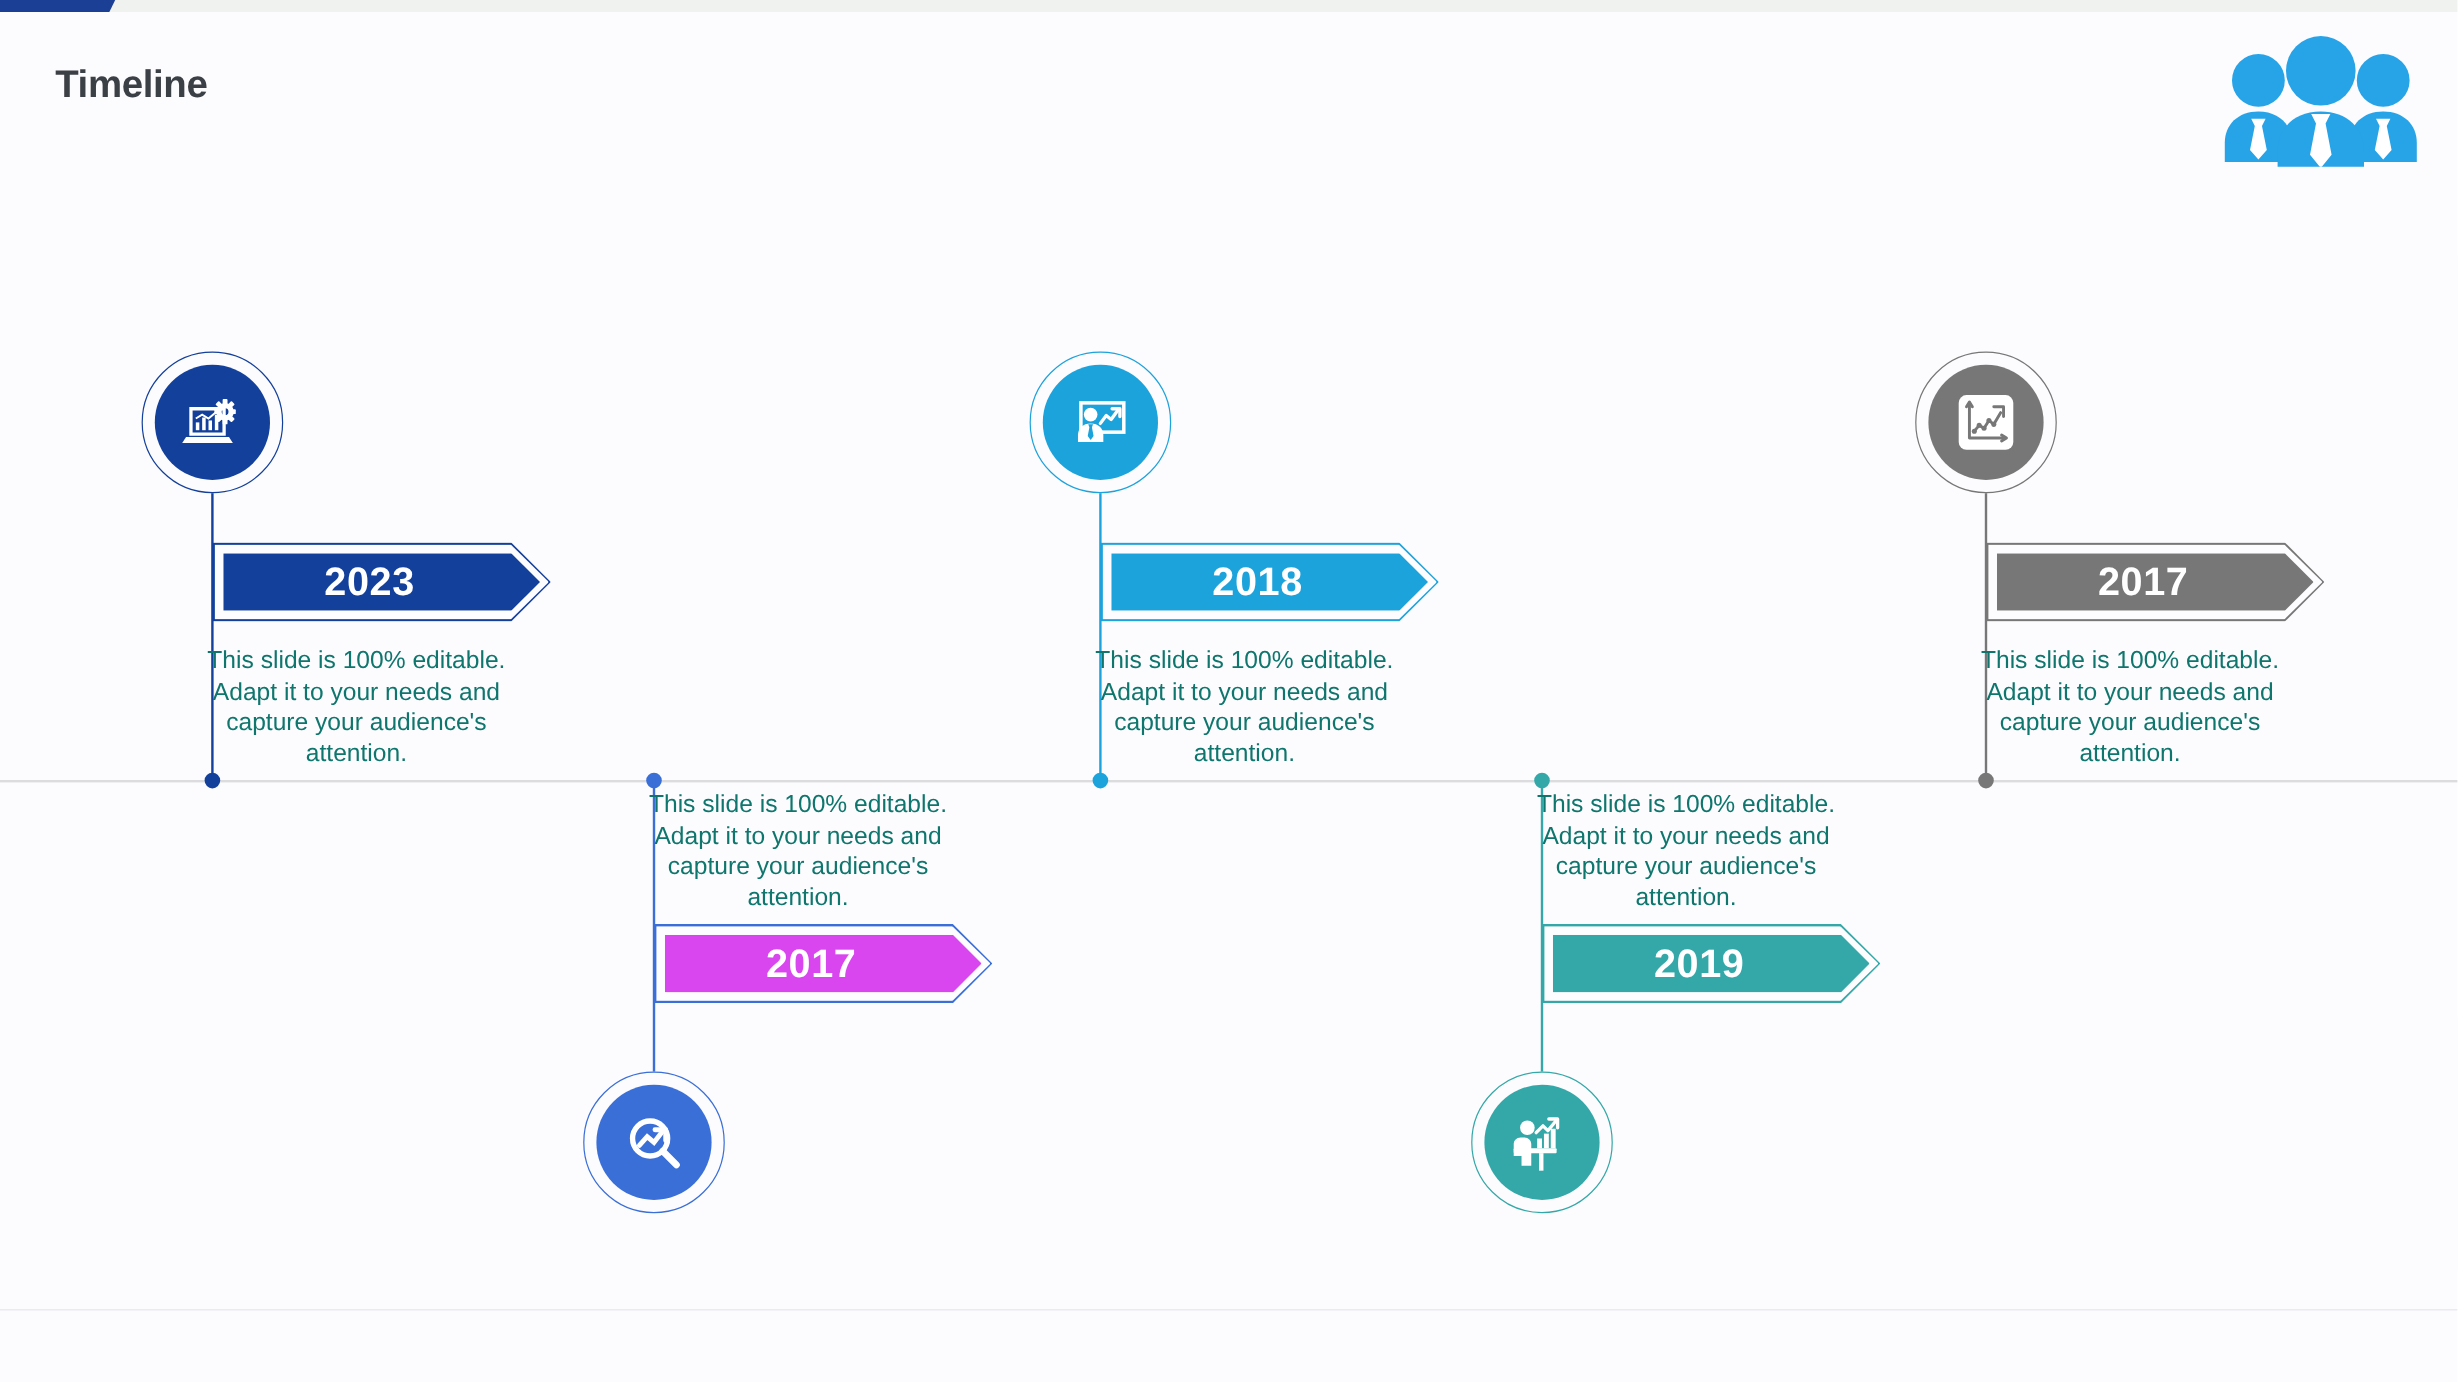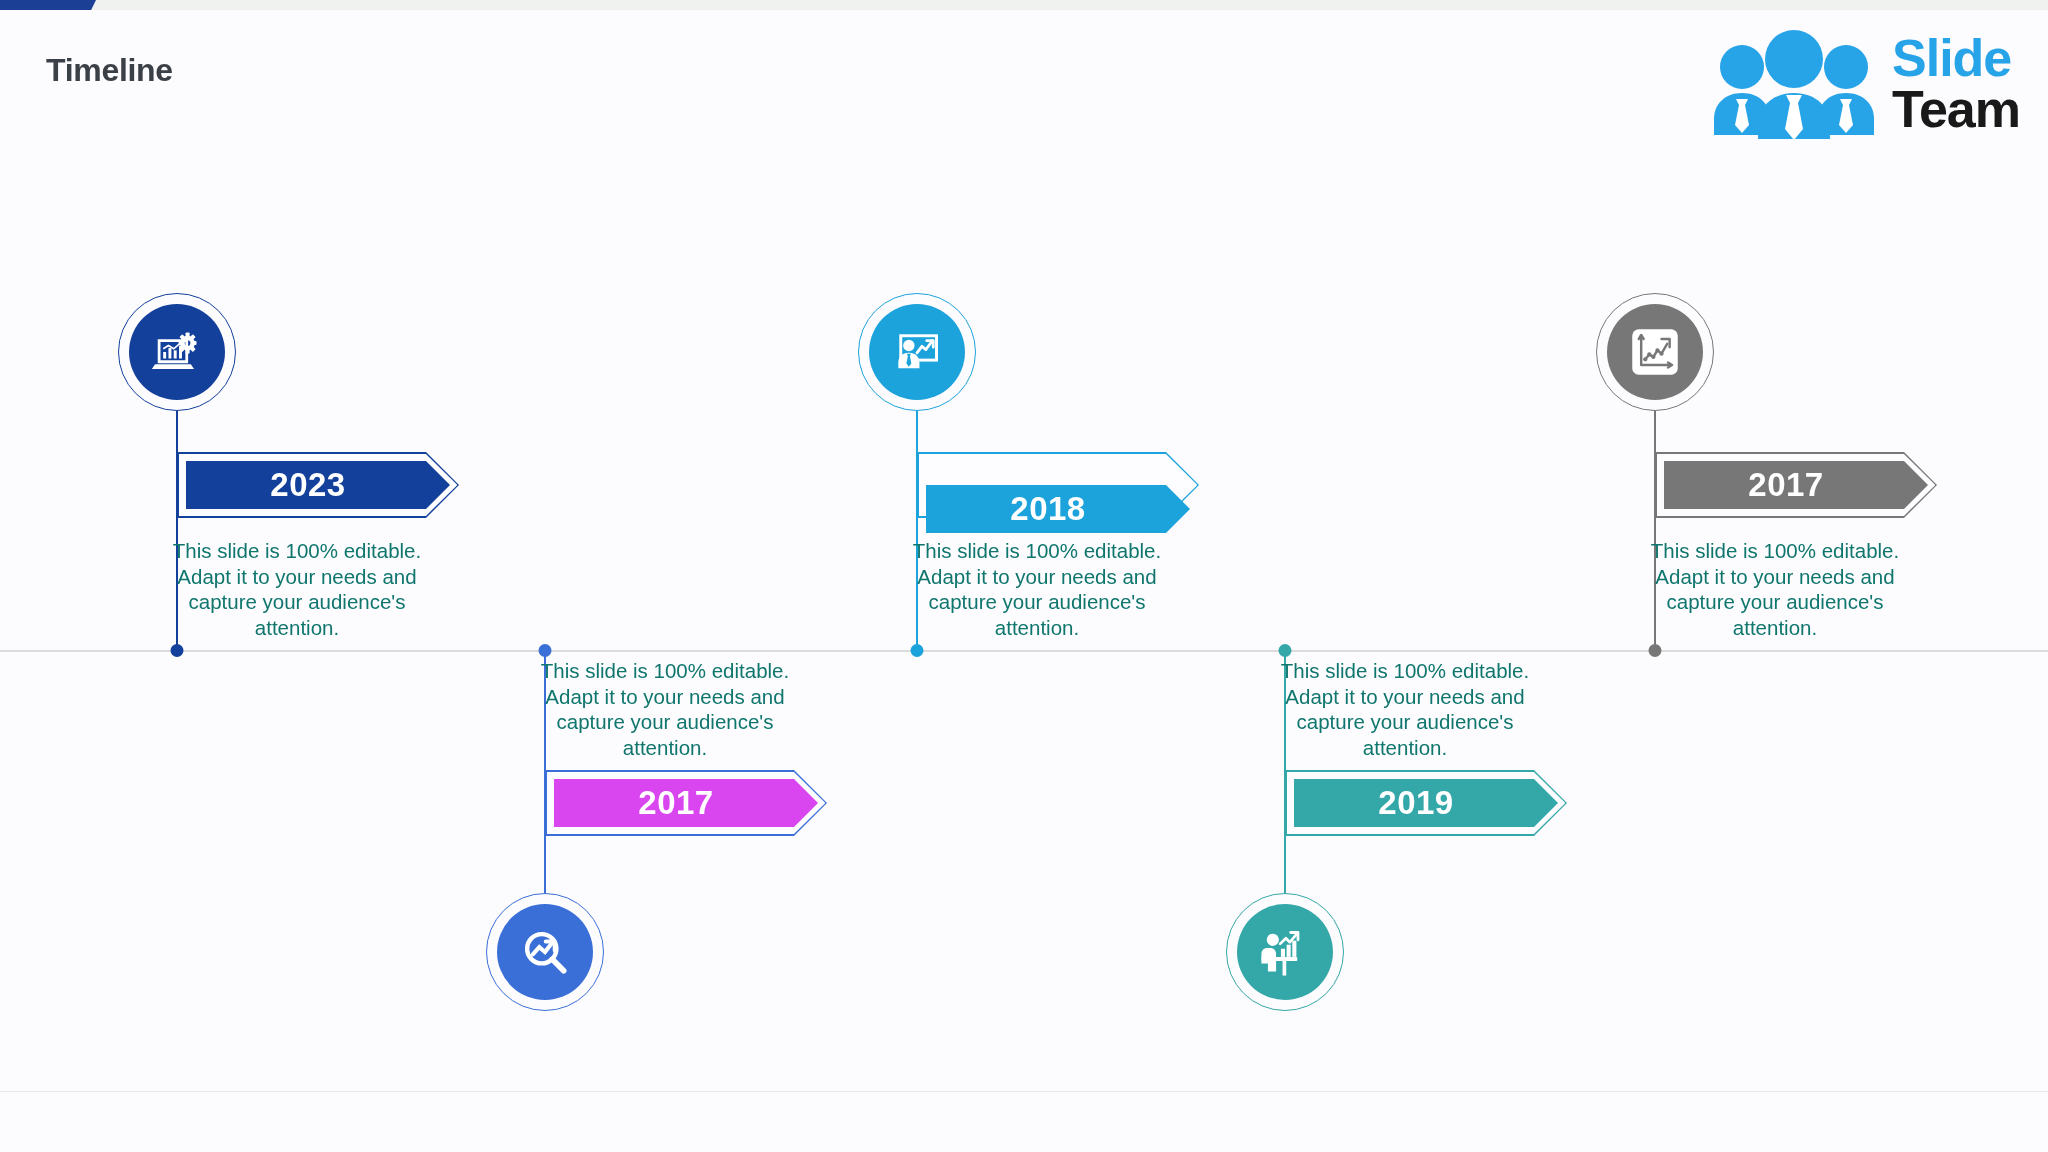--- a/index.html
+++ b/index.html
@@ -167,24 +167,20 @@
         <path d="M138 64c-17 0-28 11-28 26v16h56V90c0-15-11-26-28-26z"></path>
         <circle cx="86" cy="30" r="29"></circle>
         <path d="M86 64c-22 0-36 14-36 33v16h72V97c0-19-14-33-36-33z"></path>
       </g>
       <g fill="#ffffff">
         <path d="M28 70h12l-3 6 4 20-7 8-7-8 4-20z"></path>
         <path d="M132 70h12l-3 6 4 20-7 8-7-8 4-20z"></path>
         <path d="M78 66h16l-4 8 5 26-9 11-9-11 5-26z"></path>
       </g>
     </svg>
-    <div class="logo-words">
-      <span class="logo-slide">Slide</span>
-      <span class="logo-team">Team</span>
-    </div>
   </div>
 
   <div class="axis"></div>
 
   <div id="nodes-layer">
       <div class="node">
         <div class="axis-dot" style="left: 177px; background: rgb(19, 64, 155);"></div>
         <div class="connector" style="left: 177px; background: rgb(19, 64, 155); top: 411px; height: 239px;"></div>
         <div class="icon-ring" style="left: 177px; top: 293px; border-color: rgb(19, 64, 155);"></div>
         <div class="icon-circle" style="left: 177px; top: 304px; background: rgb(19, 64, 155); color: rgb(19, 64, 155);">
@@ -245,21 +241,21 @@
       <path d="M32 33l6-8 5 4 8-11" fill="none" stroke="#fff" stroke-width="3.4" stroke-linecap="round" stroke-linejoin="round"></path>
       <path d="M44 18h8v8" fill="none" stroke="#fff" stroke-width="3.4" stroke-linecap="round" stroke-linejoin="round"></path>
       <circle cx="22" cy="24" r="7" fill="#fff"></circle>
       <path d="M22 33c-8 0-13 5-13 12v7h26v-7c0-7-5-12-13-12z" fill="#fff"></path>
       <path d="M19.5 34h5l-1.2 3 1.7 9-3 4-3-4 1.7-9z" fill="currentColor"></path>
     </svg>
         </div>
         <div class="banner-outer" style="left: 917px; top: 452px; width: 282px; background: rgb(29, 163, 220);">
           <div class="banner-outer-inner"></div>
         </div>
-        <div class="banner-fill" style="left: 926px; top: 485px; width: 264px; background: rgb(29, 163, 220);">
+        <div class="banner-fill" style="left: 926px; top: 461px; width: 264px; background: rgb(29, 163, 220);">
           <span class="banner-year">2018</span>
         </div>
         <div class="node-text" style="left: 911px; top: 538px;">This slide is 100% editable. Adapt it to your needs and capture your audience's attention.</div>
       </div>
       <div class="node">
         <div class="axis-dot" style="left: 1285px; background: rgb(52, 168, 168);"></div>
         <div class="connector" style="left: 1285px; background: rgb(52, 168, 168); top: 650px; height: 243px;"></div>
         <div class="icon-ring" style="left: 1285px; top: 893px; border-color: rgb(52, 168, 168);"></div>
         <div class="icon-circle" style="left: 1285px; top: 904px; background: rgb(52, 168, 168); color: rgb(52, 168, 168);">
     <svg viewBox="0 0 64 64" fill="#fff">

